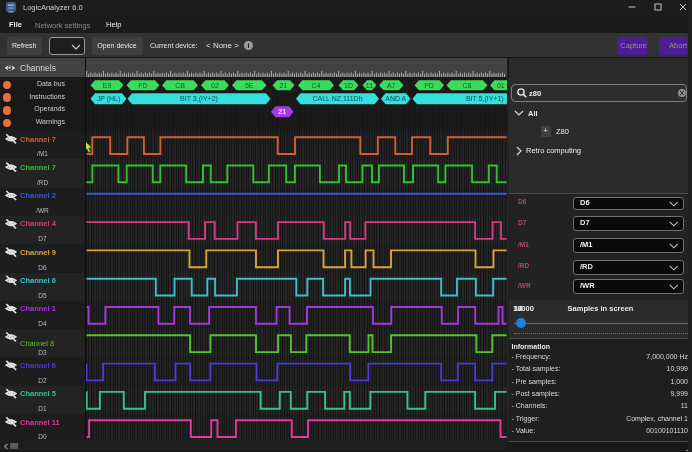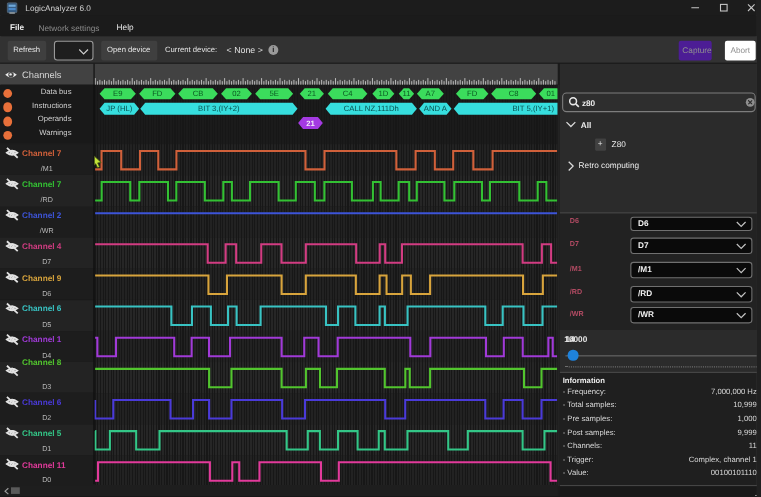--- a/index.html
+++ b/index.html
@@ -30,21 +30,21 @@
 <div class="abs" style="left:6.5px;top:37px;width:35.5px;height:17.5px;background:#3f3f3f;border-radius:2px;font-size:7px;color:#e8e8e8;text-align:center;line-height:17.5px">Refresh</div>
 <div class="abs" style="left:49px;top:36.8px;width:35.5px;height:18px;background:#1e1e1e;border:1px solid #999;border-radius:3px"></div>
 <svg class="abs" style="left:71px;top:43.5px" width="10" height="6">
       <polyline points="1,1 5,5 9,1" fill="none" stroke="#ccc" stroke-width="1.1"></polyline>
     </svg>
 <div class="abs" style="left:91.5px;top:37px;width:51px;height:17.5px;background:#3f3f3f;border-radius:2px;font-size:7px;color:#e8e8e8;text-align:center;line-height:17.5px">Open device</div>
 <div class="abs" style="left:150px;top:41.5px;font-size:7px;color:#e4e4e4">Current device:</div>
 <div class="abs" style="left:206px;top:41px;font-size:8px;color:#e4e4e4">&lt; None &gt;</div>
 <div class="abs" style="left:244px;top:41px;width:9px;height:9px;border-radius:50%;background:#9a9a9a;color:#222;font-size:7px;font-weight:bold;text-align:center;line-height:9px">i</div>
 <div class="abs" style="left:617px;top:36.7px;width:30px;height:18px;background:#4c1d95;border-radius:2px;font-size:7.5px;color:#909090;text-align:right;line-height:18px">Capture</div>
-<div class="abs" style="left:659px;top:36.7px;width:28px;height:18px;background:#ffffff;border-radius:2px;font-size:7.5px;color:#909090;text-align:center;line-height:18px">Abort</div>
+<div class="abs" style="left:659px;top:36.7px;width:28px;height:18px;background:#4c1d95;border-radius:2px;font-size:7.5px;color:#909090;text-align:right;line-height:18px">Abort</div>
 
 <div class="abs" style="left:0;top:58px;width:507px;height:19px;background:#424242"></div>
 <svg class="abs" style="left:4px;top:62px" width="12" height="12" viewBox="0 0 13 13">
 <path d="M0.8 6.5 Q6.5 1.1 12.2 6.5 Q6.5 11.9 0.8 6.5 Z" fill="#ececec"></path>
 <circle cx="6.5" cy="6.5" r="2.7" fill="#424242"></circle>
 <circle cx="6.1" cy="6.1" r="1.2" fill="#ececec"></circle>
 </svg>
 <div class="abs" style="left:20px;top:62.8px;font-size:8.5px;color:#d6d6d6">Channels</div>
 
 <div class="abs" style="left:85px;top:77px;width:422px;height:53px;background:#1b1b1b"></div>
@@ -66,21 +66,21 @@
     <div style="position:absolute;left:0;top:244.2px;width:85px;height:28.3px;background:#1d1d1d"></div>
     <div style="position:absolute;left:20px;top:247.7px;width:64px;font-size:7.5px;font-weight:bold;color:#d8a43c">Channel 9</div>
     <div style="position:absolute;left:0;top:263.6px;width:85px;text-align:center;font-size:6.5px;color:#b9b9b9">D6</div>
     <div style="position:absolute;left:0;top:272.5px;width:85px;height:28.3px;background:#232323"></div>
     <div style="position:absolute;left:20px;top:276.0px;width:64px;font-size:7.5px;font-weight:bold;color:#38c3c3">Channel 6</div>
     <div style="position:absolute;left:0;top:291.9px;width:85px;text-align:center;font-size:6.5px;color:#b9b9b9">D5</div>
     <div style="position:absolute;left:0;top:300.8px;width:85px;height:28.3px;background:#1d1d1d"></div>
     <div style="position:absolute;left:20px;top:304.3px;width:64px;font-size:7.5px;font-weight:bold;color:#a13ad8">Channel 1</div>
     <div style="position:absolute;left:0;top:320.2px;width:85px;text-align:center;font-size:6.5px;color:#b9b9b9">D4</div>
     <div style="position:absolute;left:0;top:329.1px;width:85px;height:28.3px;background:#232323"></div>
-    <div style="position:absolute;left:20px;top:325px;width:64px;font-size:7.5px;font-weight:bold;color:#52c52e">Channel 8</div>
+    <div style="position:absolute;left:20px;top:339px;width:64px;font-size:7.5px;font-weight:normal;color:#52c52e">Channel 8</div>
     <div style="position:absolute;left:0;top:348.5px;width:85px;text-align:center;font-size:6.5px;color:#b9b9b9">D3</div>
     <div style="position:absolute;left:0;top:357.4px;width:85px;height:28.3px;background:#1d1d1d"></div>
     <div style="position:absolute;left:20px;top:360.9px;width:64px;font-size:7.5px;font-weight:bold;color:#4a3ad8">Channel 6</div>
     <div style="position:absolute;left:0;top:376.8px;width:85px;text-align:center;font-size:6.5px;color:#b9b9b9">D2</div>
     <div style="position:absolute;left:0;top:385.7px;width:85px;height:28.3px;background:#232323"></div>
     <div style="position:absolute;left:20px;top:389.2px;width:64px;font-size:7.5px;font-weight:bold;color:#33c687">Channel 5</div>
     <div style="position:absolute;left:0;top:405.1px;width:85px;text-align:center;font-size:6.5px;color:#b9b9b9">D1</div>
     <div style="position:absolute;left:0;top:414.0px;width:85px;height:28.3px;background:#1d1d1d"></div>
     <div style="position:absolute;left:20px;top:417.5px;width:64px;font-size:7.5px;font-weight:bold;color:#e23a9b">Channel 11</div>
     <div style="position:absolute;left:0;top:433.4px;width:85px;text-align:center;font-size:6.5px;color:#b9b9b9">D0</div>
@@ -644,20 +644,21 @@
     <div style="position:absolute;left:518px;top:281.8px;font-size:6.5px;font-weight:bold;color:#b24b63">/WR</div>
     <div style="position:absolute;left:573px;top:279.2px;width:111px;height:15.2px;background:#0a0a0a;border:1.3px solid #707070;border-radius:3px;box-sizing:border-box"></div>
     <div style="position:absolute;left:580px;top:281.4px;font-size:7.5px;font-weight:bold;color:#f0f0f0">/WR</div>
     <svg style="position:absolute;left:669px;top:284.0px" width="10" height="6">
       <polyline points="0.8,0.8 4.8,4.8 8.8,0.8" fill="none" stroke="#c2c2c2" stroke-width="1.1"></polyline>
     </svg>
 <div class="abs" style="left:689px;top:203px;width:1.5px;height:14px;background:#9a9a9a"></div>
 
 <div class="abs" style="left:509px;top:300px;width:183px;height:41px;background:#2b2b2b"></div>
 <div class="abs" style="left:514px;top:303.6px;font-size:7.5px;font-weight:bold;color:#e8e8e8">14</div>
+<div class="abs" style="left:509px;top:303.6px;width:183px;text-align:center;font-size:7.5px;font-weight:bold;color:#e8e8e8">Samples in screen</div>
 <div class="abs" style="left:513px;top:303.6px;width:174px;text-align:left;font-size:7.5px;font-weight:bold;color:#e8e8e8">10000</div>
 <div class="abs" style="left:514px;top:322.5px;width:174px;height:1.5px;background:#6a6a6a"></div>
 <div class="abs" style="left:516px;top:318px;width:9.5px;height:9.5px;border-radius:50%;background:#1e82dc"></div>
 <div class="abs" style="left:514px;top:332.5px;width:174px;height:0;border-top:1px dotted #6e6e6e"></div>
 
 <div class="abs" style="left:509px;top:338px;width:180px;height:104px;background:#1f1f1f;border:1px solid #4a4a4a;border-left:none"></div>
 <div class="abs" style="left:511.5px;top:343px;font-size:7px;font-weight:bold;color:#ececec">Information</div>
 <div style="position:absolute;left:511.5px;top:353.0px;font-size:7px;color:#dadada">- Frequency:</div>
     <div style="position:absolute;left:511.5px;top:353.0px;width:176.5px;text-align:right;font-size:7px;color:#dadada">7,000,000 Hz</div>
     <div style="position:absolute;left:511.5px;top:365.3px;font-size:7px;color:#dadada">- Total samples:</div>

